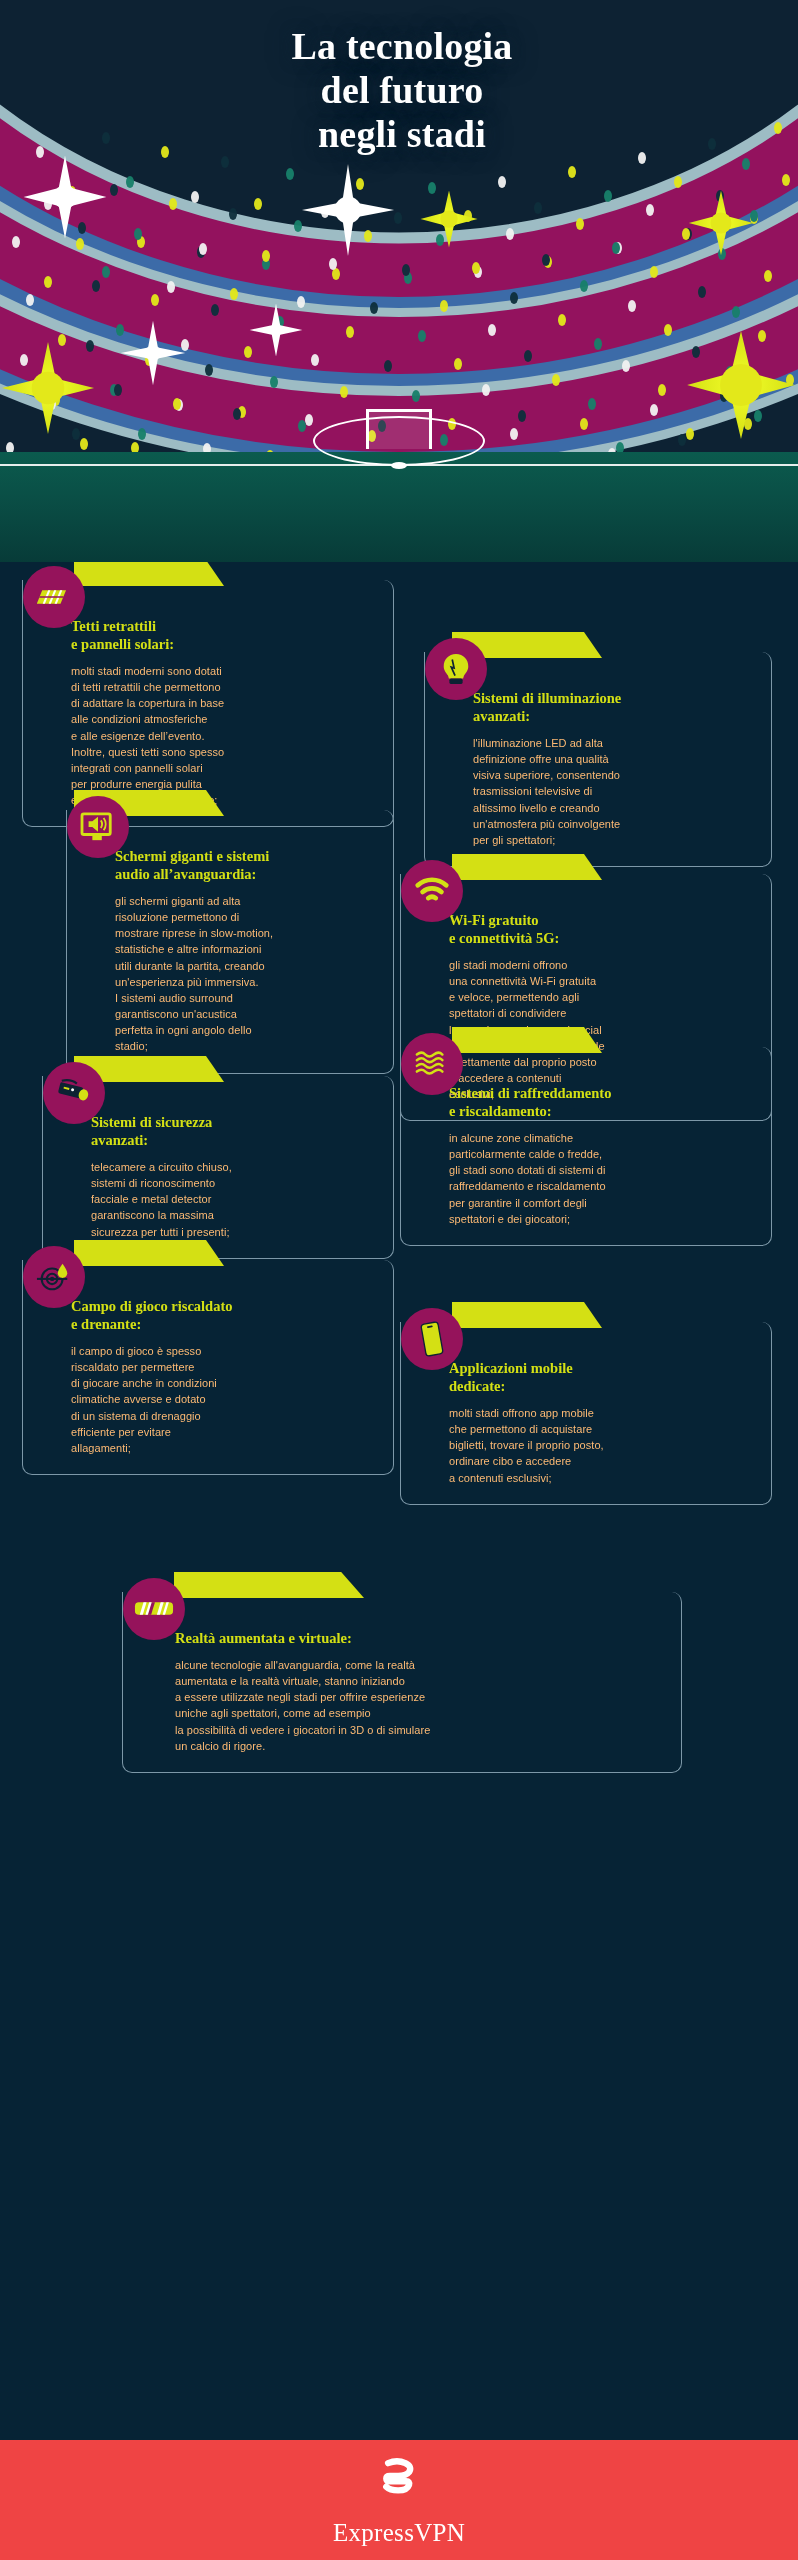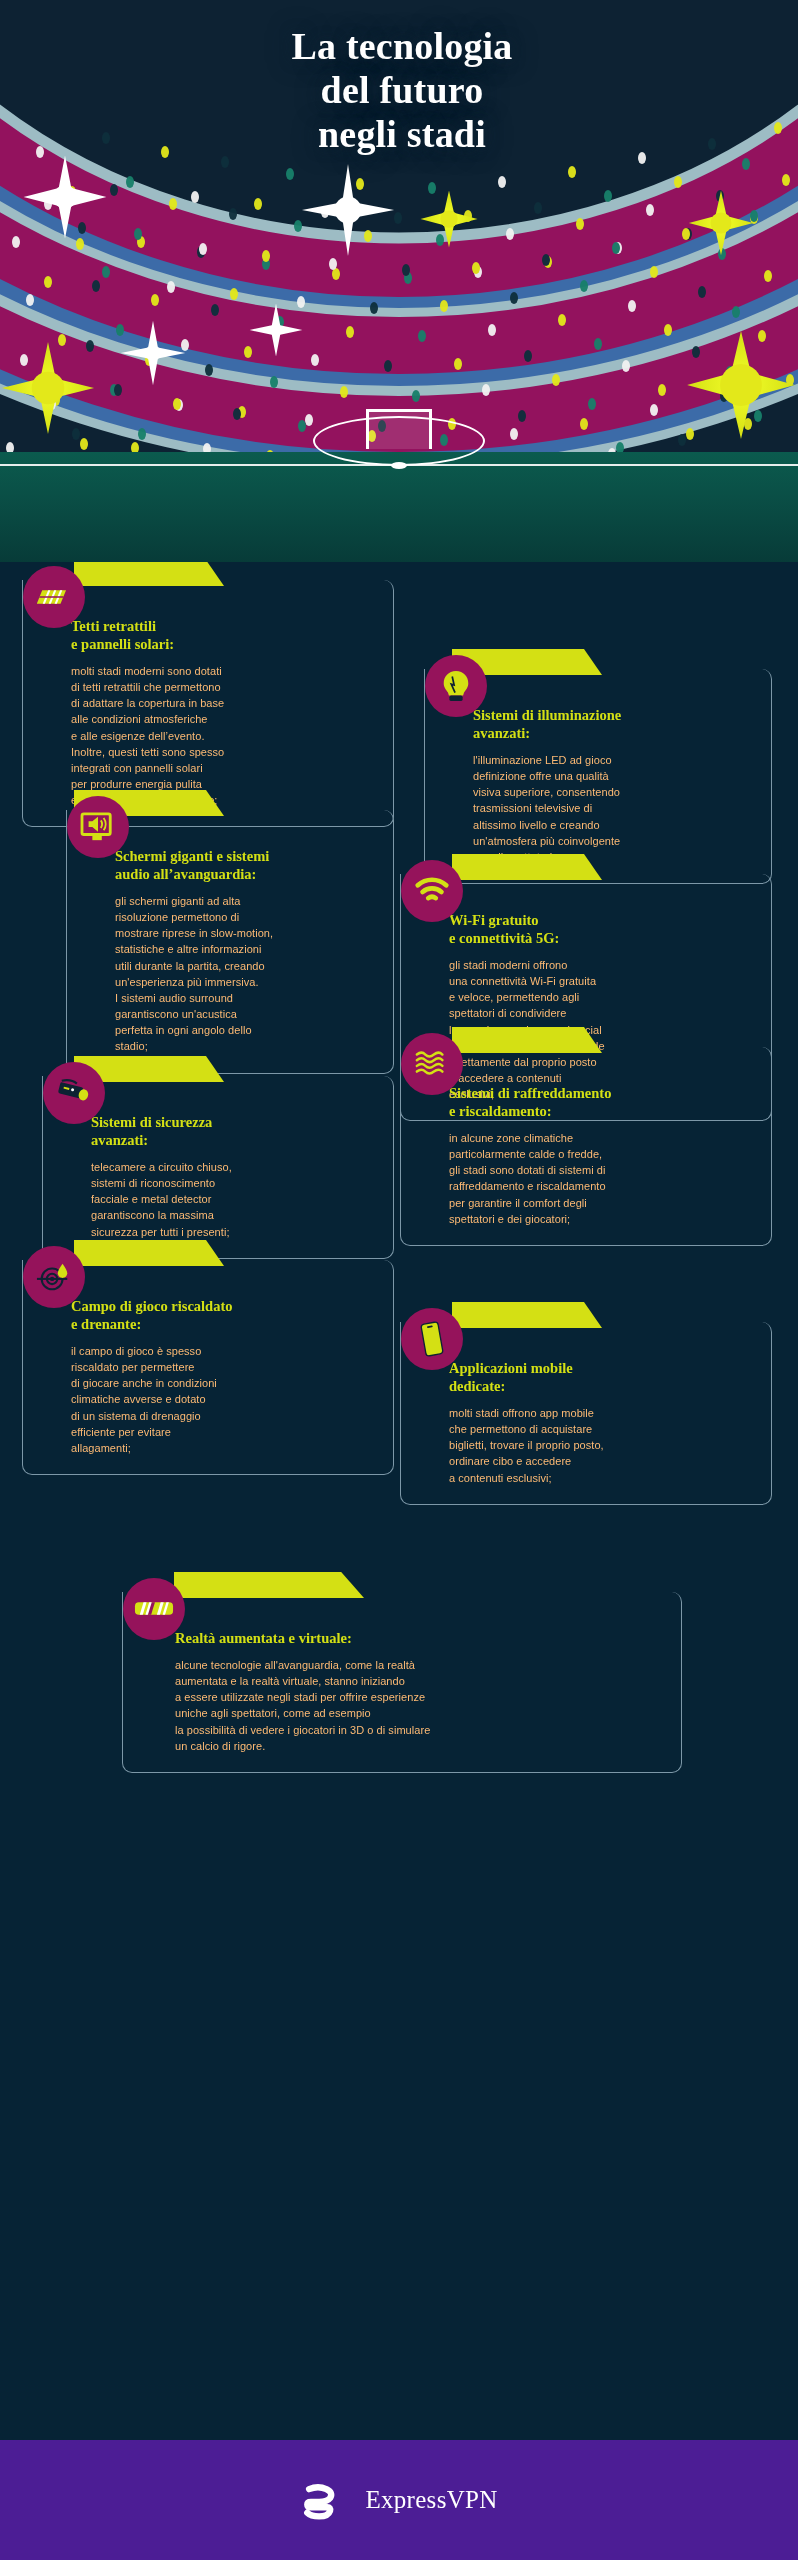--- a/index.html
+++ b/index.html
@@ -117,22 +117,22 @@
     color:#fdba74;
     font-size:11px;
     line-height:1.47;
     white-space:pre-line;
     letter-spacing:.05px;
   }
 
   
   .footer {
     position:absolute; left:0; bottom:0; width:798px; height:120px;
-    background:#4c1d95;
-    display:flex; align-items:center; justify-content:center; gap:25px;
+    background:#ef4444;
+    display:flex; align-items:center; justify-content:center; gap:25px;flex-direction:column;
   }
   .logo-text{
     font-family:"Liberation Serif", serif;
     color:#fff; font-size:25px; letter-spacing:.3px;
   }
 </style>
 </head>
 <body>
 
 <div id="page">
@@ -271,33 +271,33 @@
 di adattare la copertura in base
 alle condizioni atmosferiche
 e alle esigenze dell’evento.
 Inoltre, questi tetti sono spesso
 integrati con pannelli solari
 per produrre energia pulita
 e ridurre l’impatto ambientale;</div>
       </div>
     </div>
 
-    <div class="card-wrap right" style="top:89px;padding-left:24px;">
+    <div class="card-wrap right" style="top:72px;padding-left:24px;">
       <div class="tab"></div>
       <div class="card">
         <div class="badge">
           <svg width="32" height="34" viewBox="0 0 32 36">
             <path d="M16 2 C8 2 3 8 3 15 c0 5 3 7 4.5 10 l1 3 h15 l1-3 C26 22 29 20 29 15 29 8 24 2 16 2 Z" fill="#d4e014"></path>
             <path d="M12 8 L14 17 L11 16 L15 25" fill="none" stroke="#0d2233" stroke-width="1.8"></path>
             <rect x="9" y="28" width="14" height="6" rx="2" fill="#0d2233"></rect>
           </svg>
         </div>
         <div class="c-title">Sistemi di illuminazione
 avanzati:</div>
-        <div class="c-body">l'illuminazione LED ad gioco
+        <div class="c-body">l'illuminazione LED ad alta
 definizione offre una qualità
 visiva superiore, consentendo
 trasmissioni televisive di
 altissimo livello e creando
 un'atmosfera più coinvolgente
 per gli spettatori;</div>
       </div>
     </div>
 
     <div class="card-wrap left" style="top:230px;padding-left:44px;">

